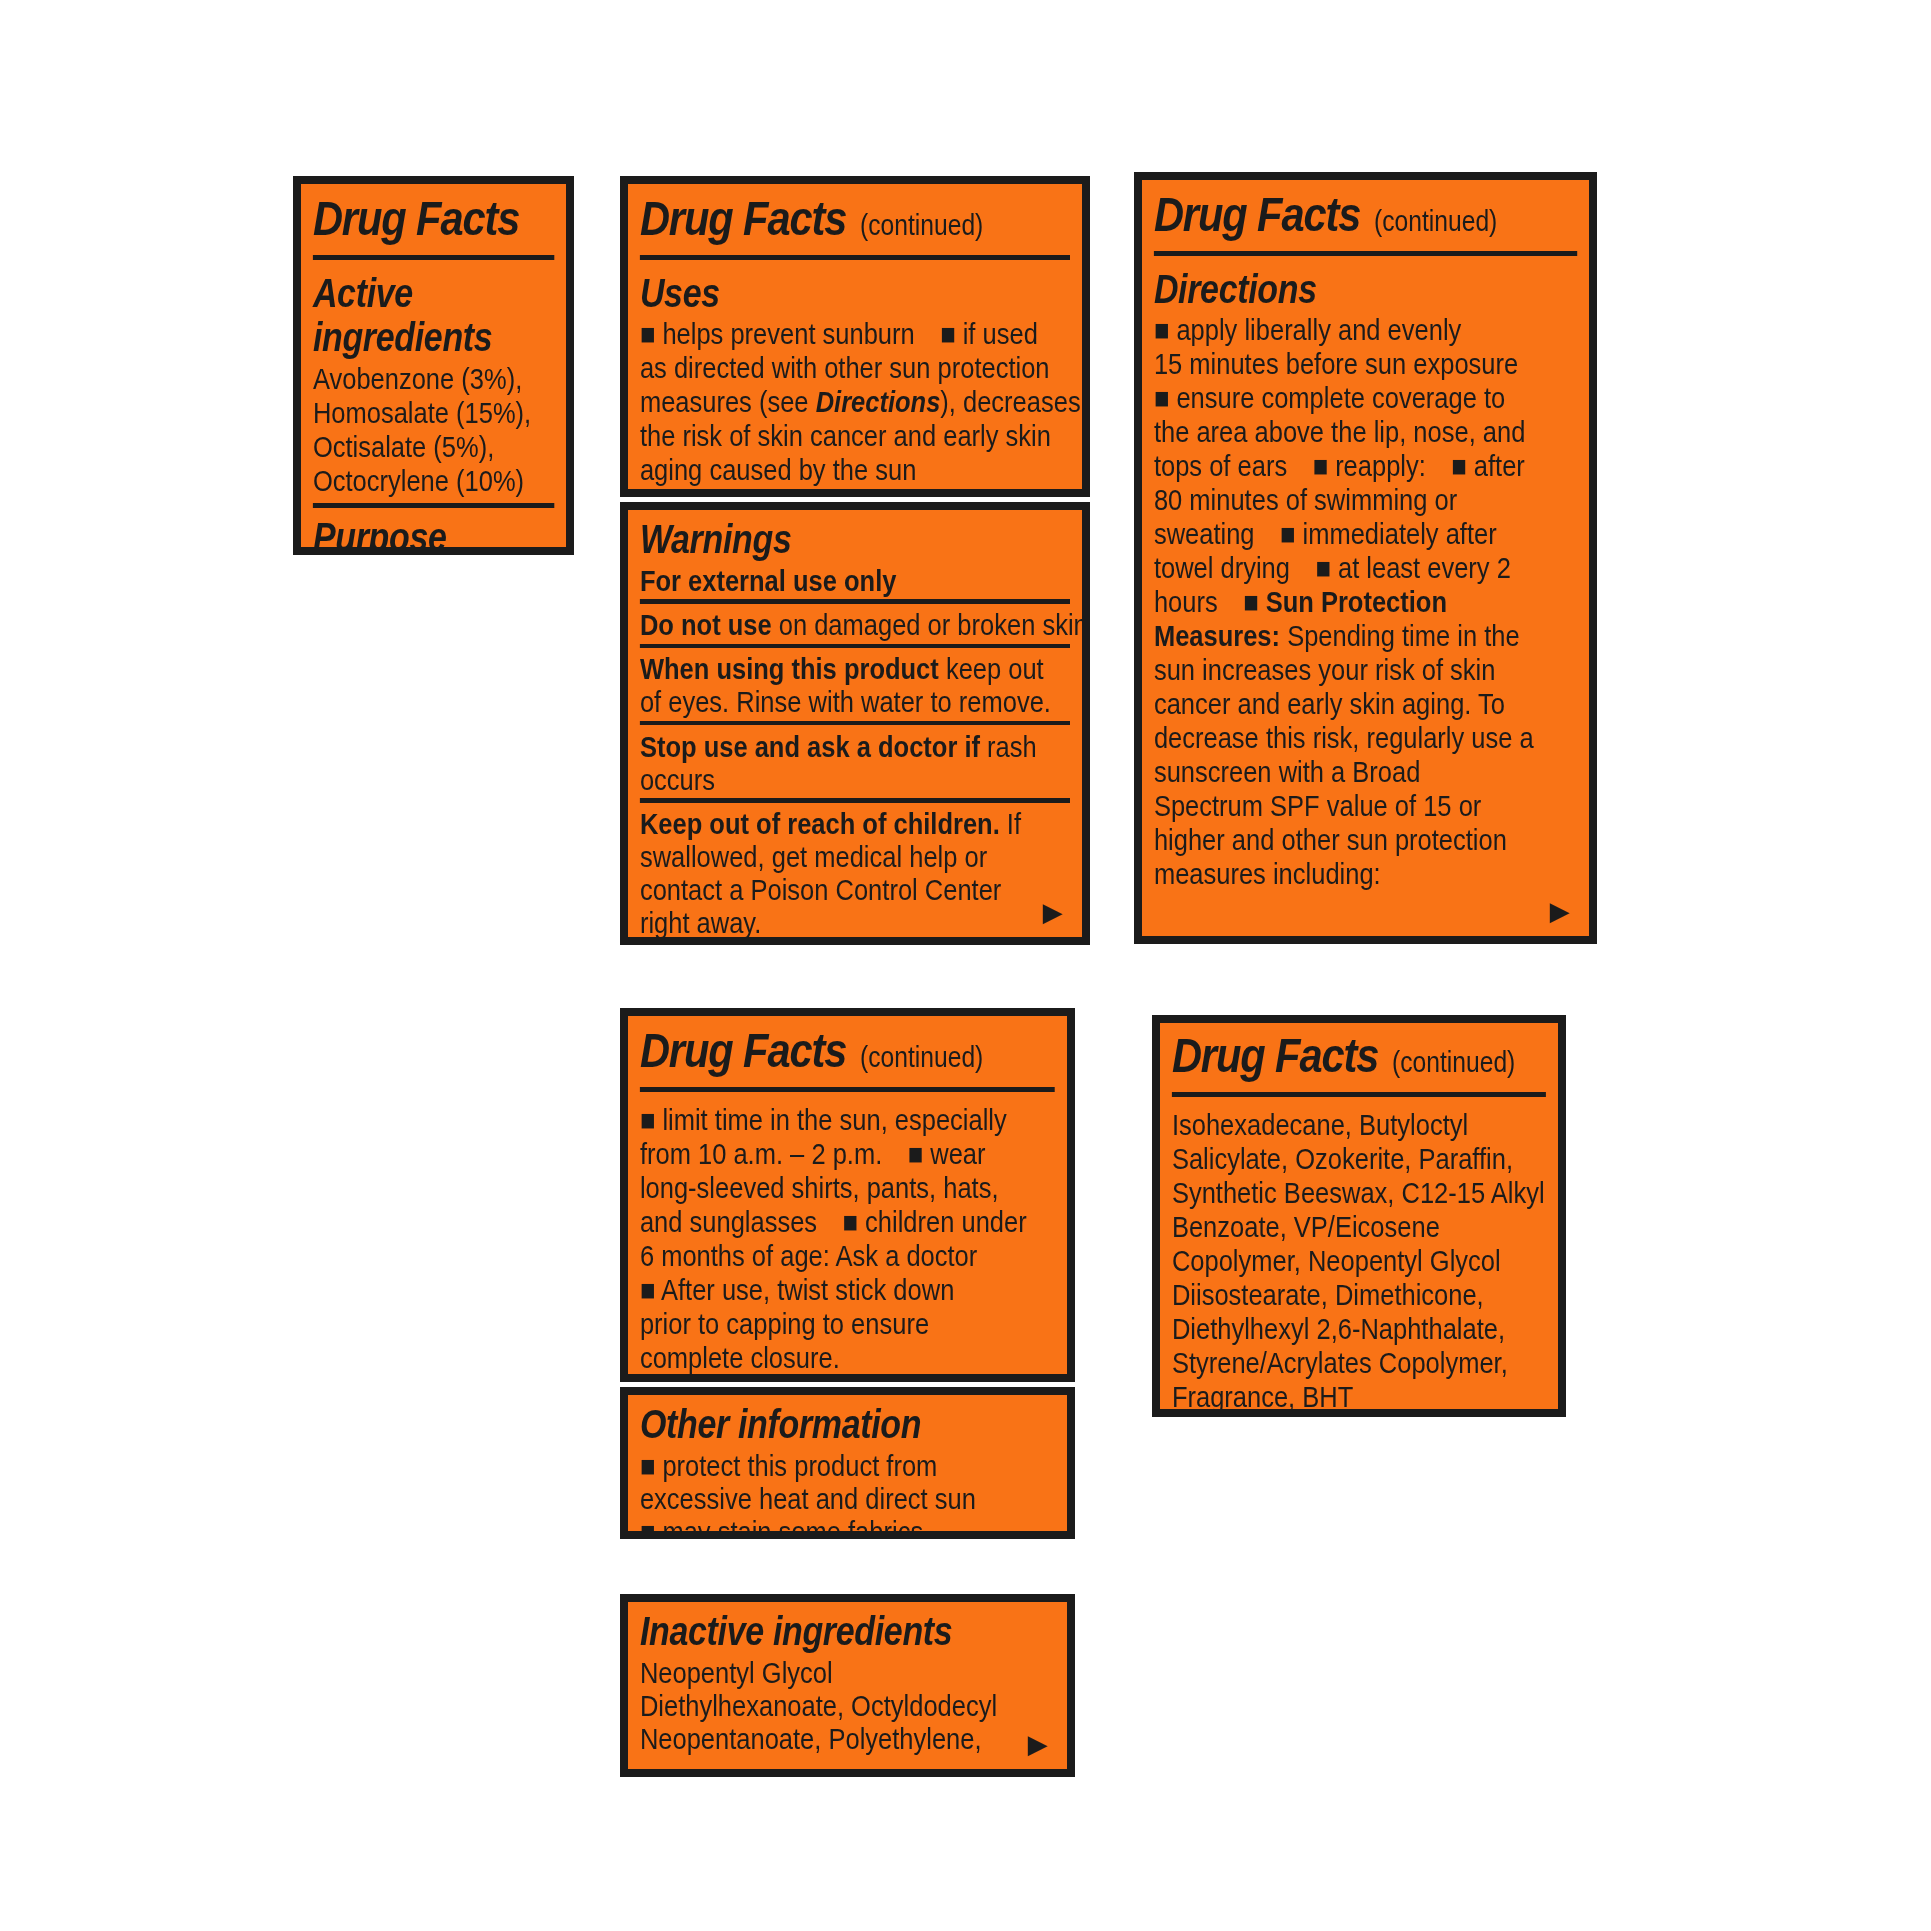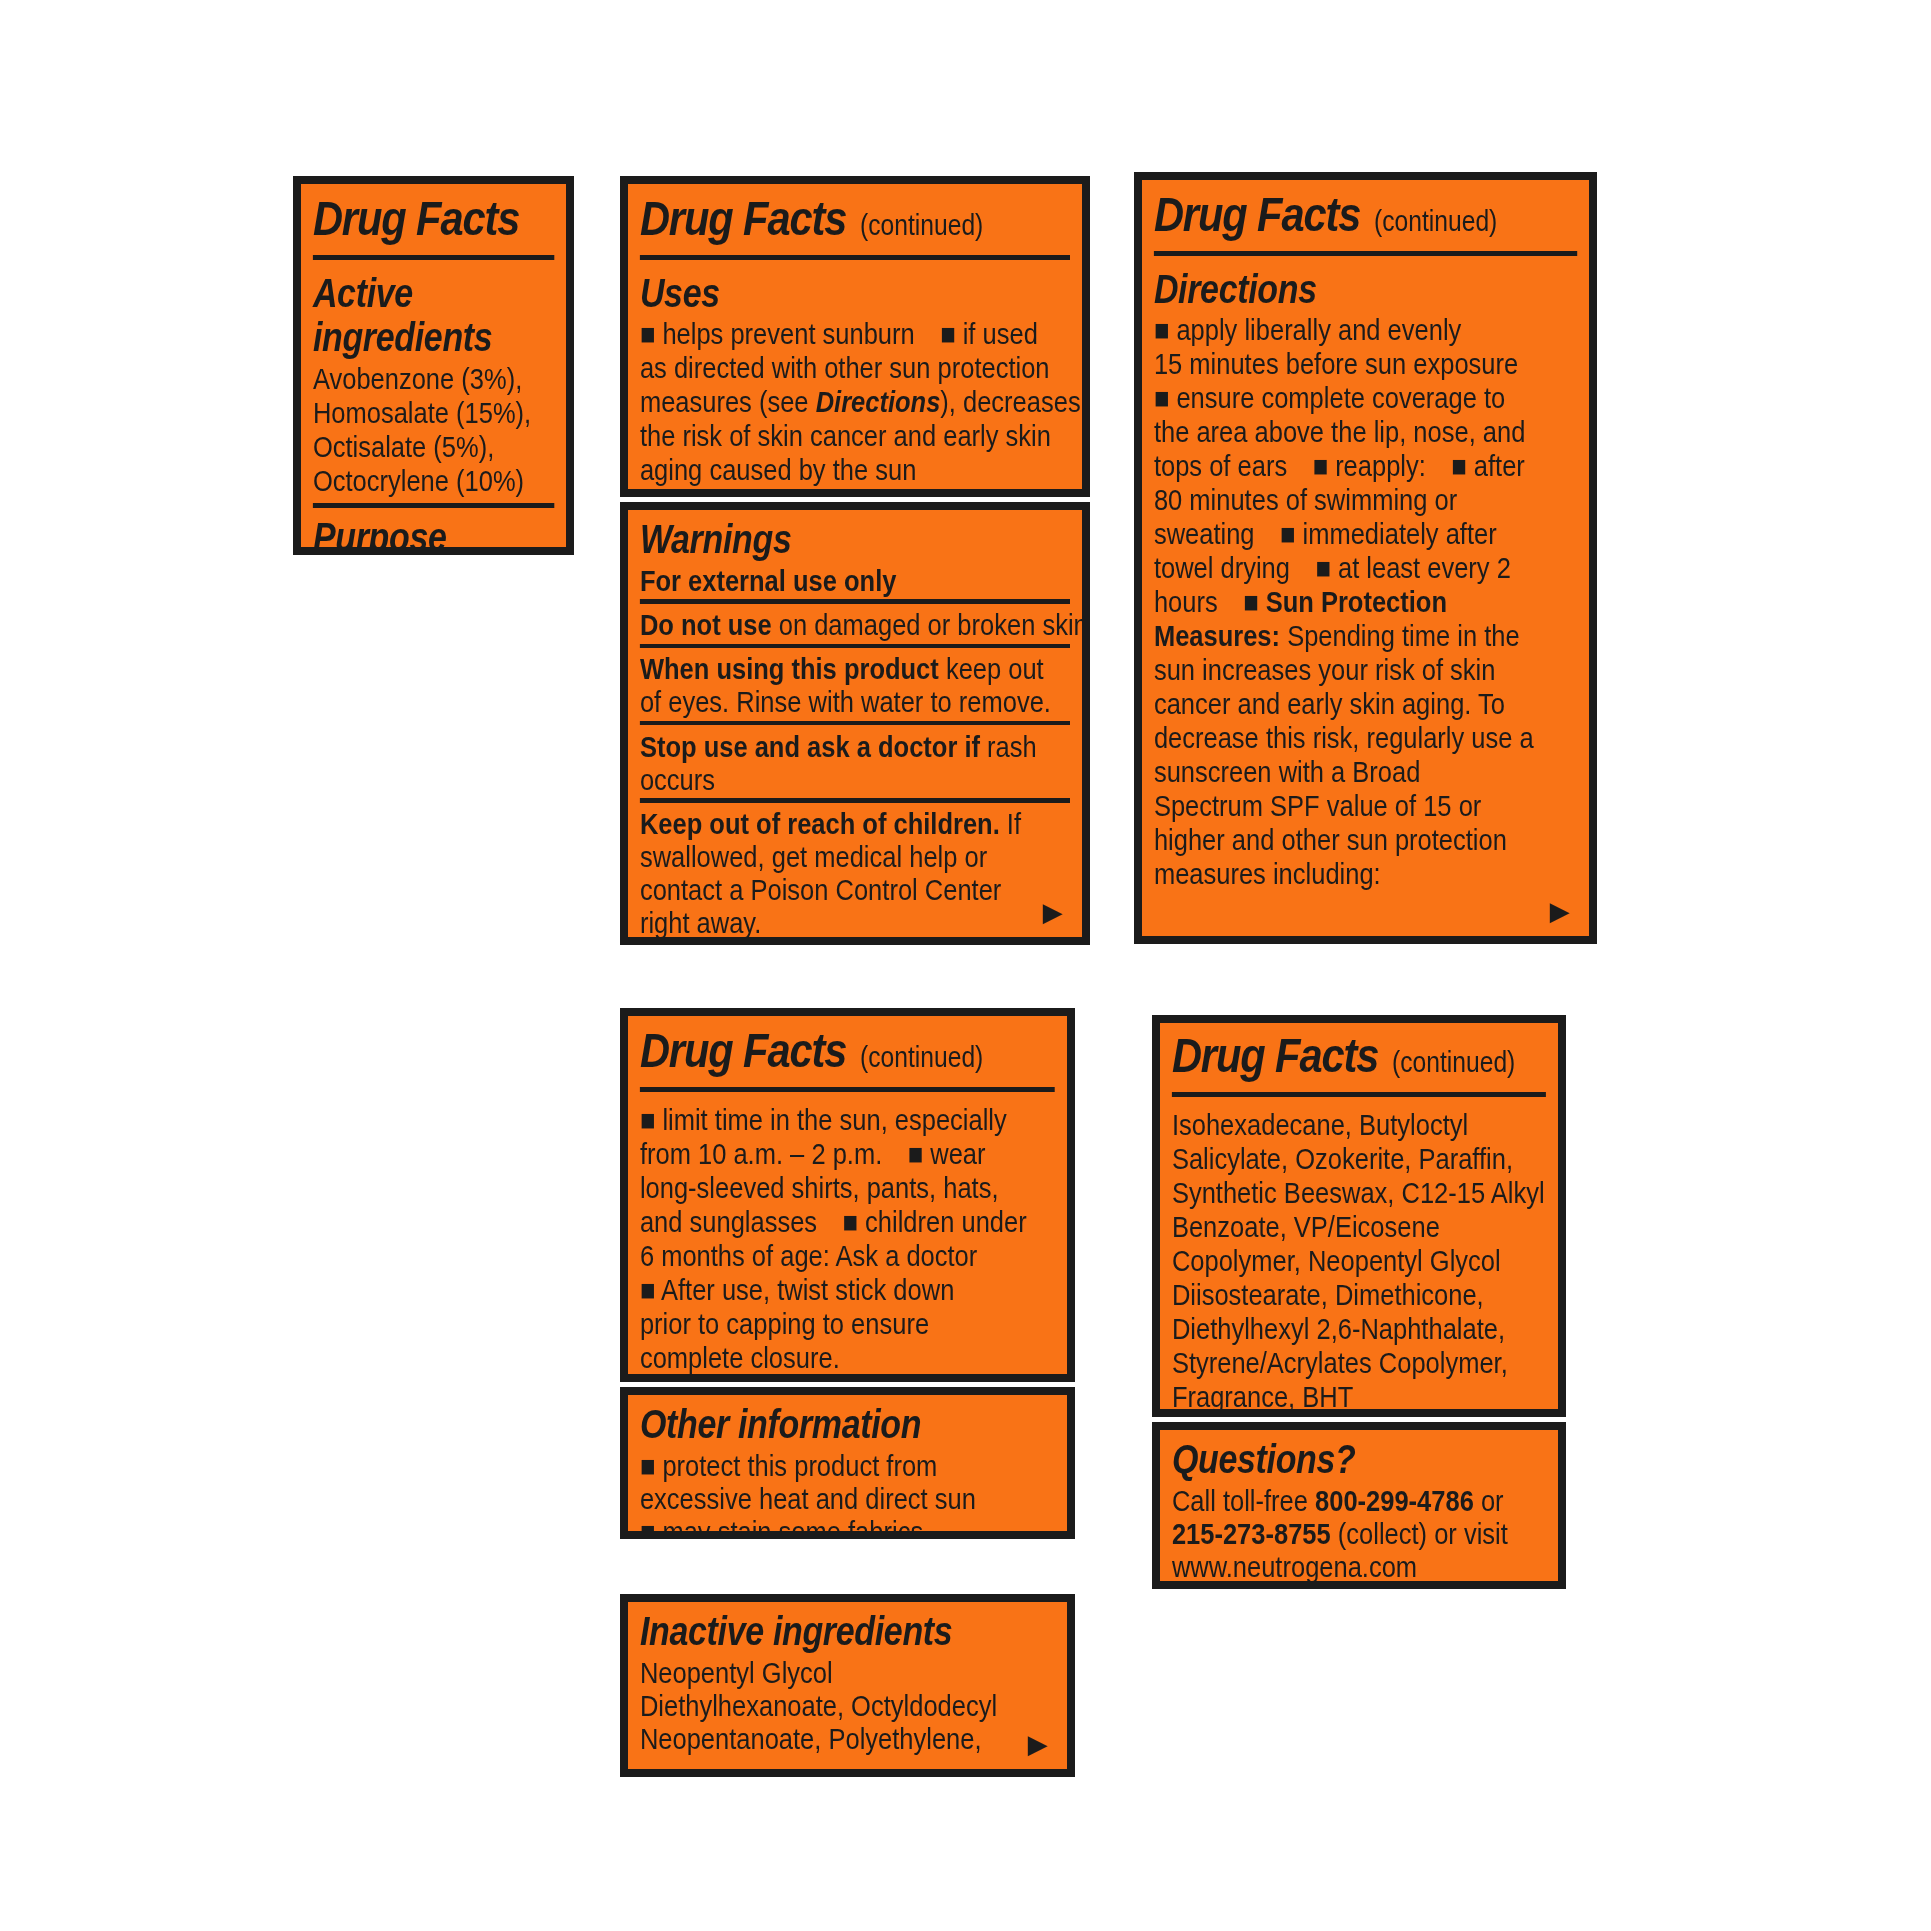--- a/index.html
+++ b/index.html
@@ -212,23 +212,15 @@
       <div class="ln">Synthetic Beeswax, C12-15 Alkyl</div>
       <div class="ln">Benzoate, VP/Eicosene</div>
       <div class="ln">Copolymer, Neopentyl Glycol</div>
       <div class="ln">Diisostearate, Dimethicone,</div>
       <div class="ln">Diethylhexyl 2,6-Naphthalate,</div>
       <div class="ln">Styrene/Acrylates Copolymer,</div>
       <div class="ln">Fragrance, BHT</div>
     </div>
   </section>
 
-  <section class="box" id="p5b">
-    <div class="inner">
-      <div class="sh">Questions?</div>
-      <div class="ln ln-c"><span>Call toll-free </span><span class="b">800-299-4786</span><span> or</span></div>
-      <div class="ln ln-c"><span class="b">215-273-8755</span><span> (collect) or visit</span></div>
-      <div class="ln ln-c">www.neutrogena.com</div>
-    </div>
-  </section>
 
 </div>
 
 
 </body></html>

